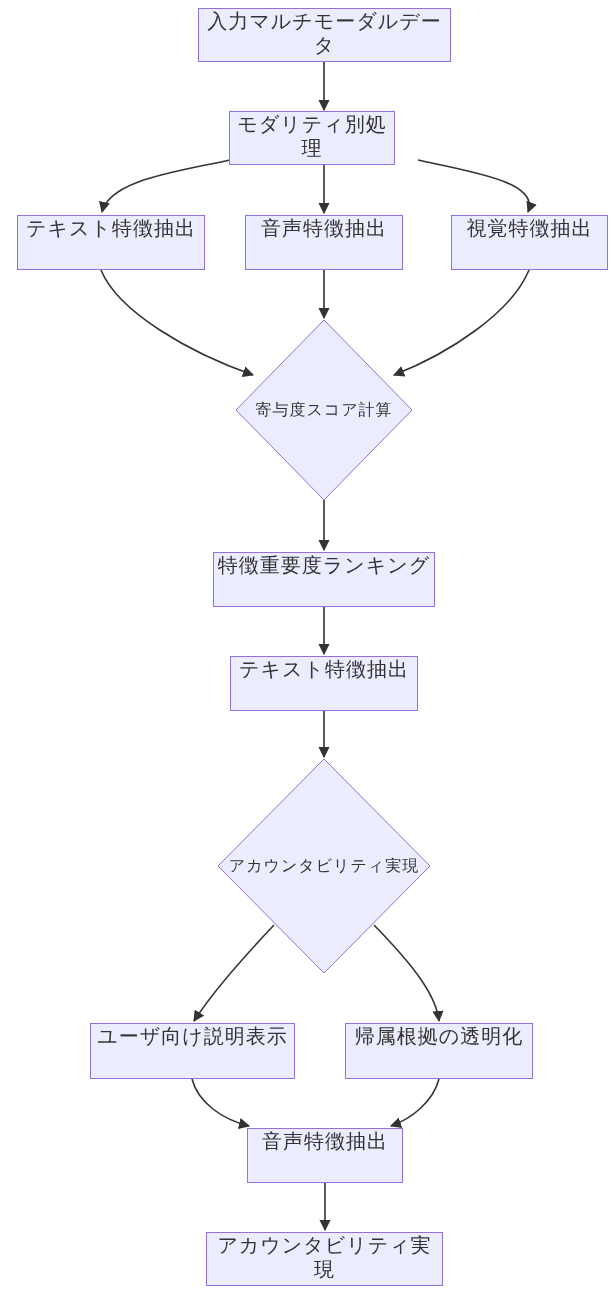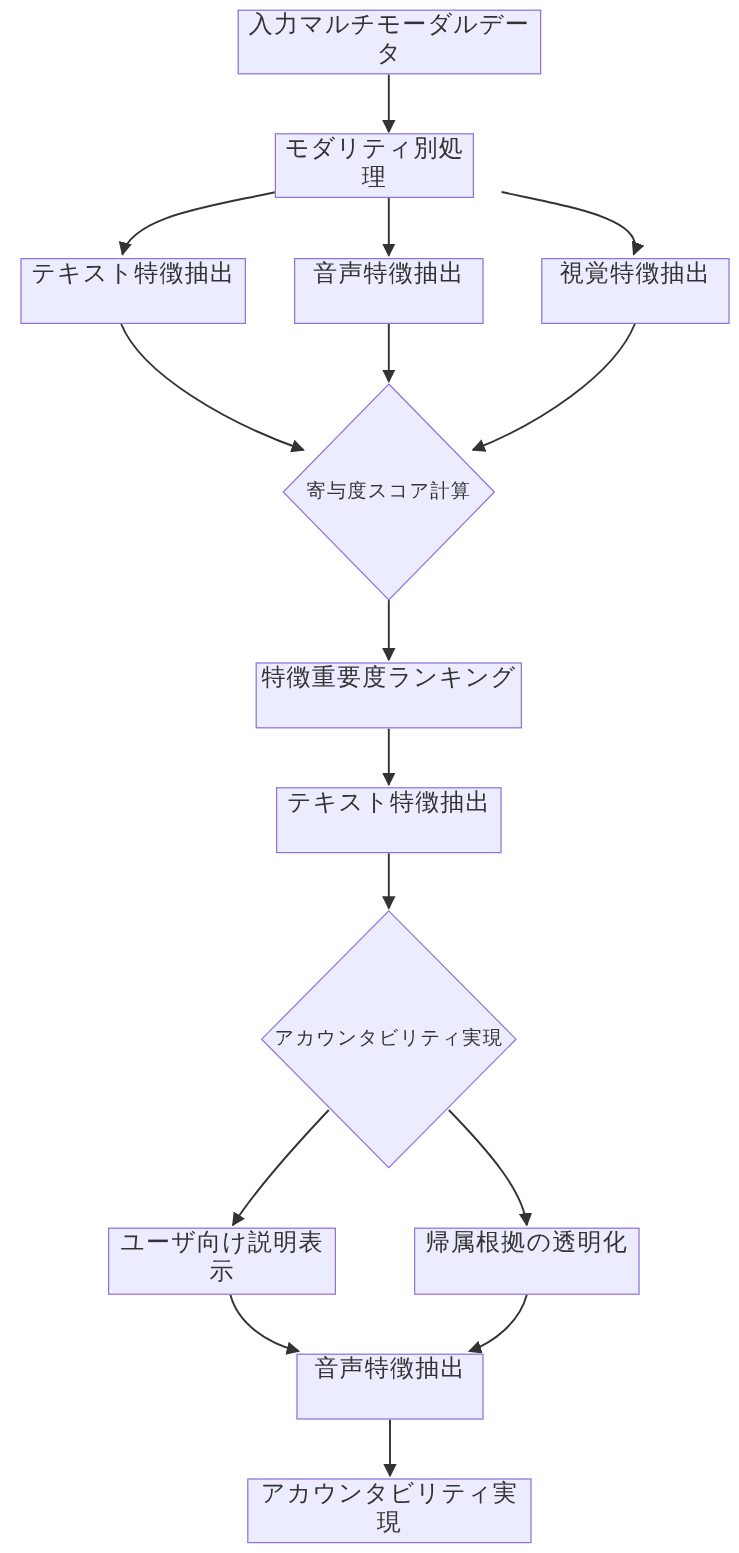--- a/index.html
+++ b/index.html
@@ -117,21 +117,21 @@
   </div>
 
   <div class="node" style="left:230px; top:656px; width:188px; height:55px;">
     <span>テキスト特徴抽出</span>
   </div>
 
   <div class="diamond-label" style="left:218px; top:846px; width:212px; height:40px;">
     <span>アカウンタビリティ実現</span>
   </div>
 
-  <div class="node" style="left:90px; top:1023px; width:190px; height:56px;">
+  <div class="node" style="left:90px; top:1023px; width:205px; height:56px;">
     <span>ユーザ向け説明表示</span>
   </div>
 
   <div class="node" style="left:345px; top:1023px; width:188px; height:56px;">
     <span>帰属根拠の透明化</span>
   </div>
 
   <div class="node" style="left:247px; top:1128px; width:156px; height:55px;">
     <span>音声特徴抽出</span>
   </div>

